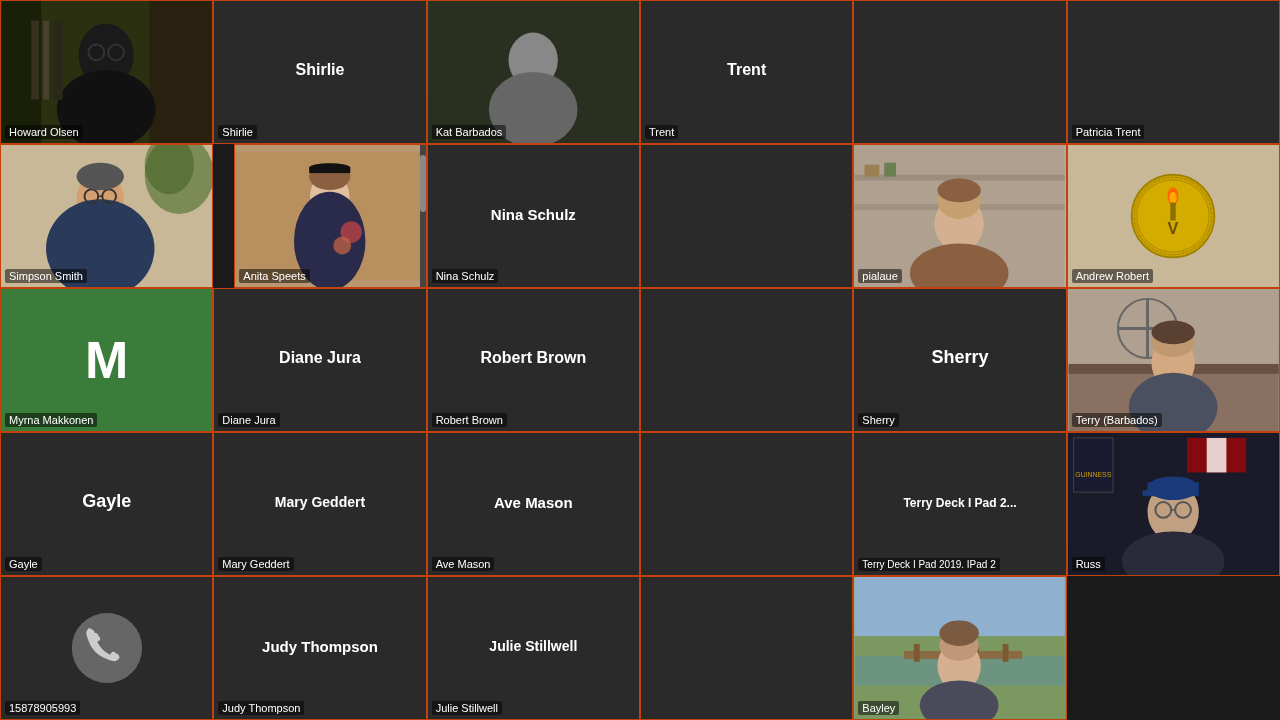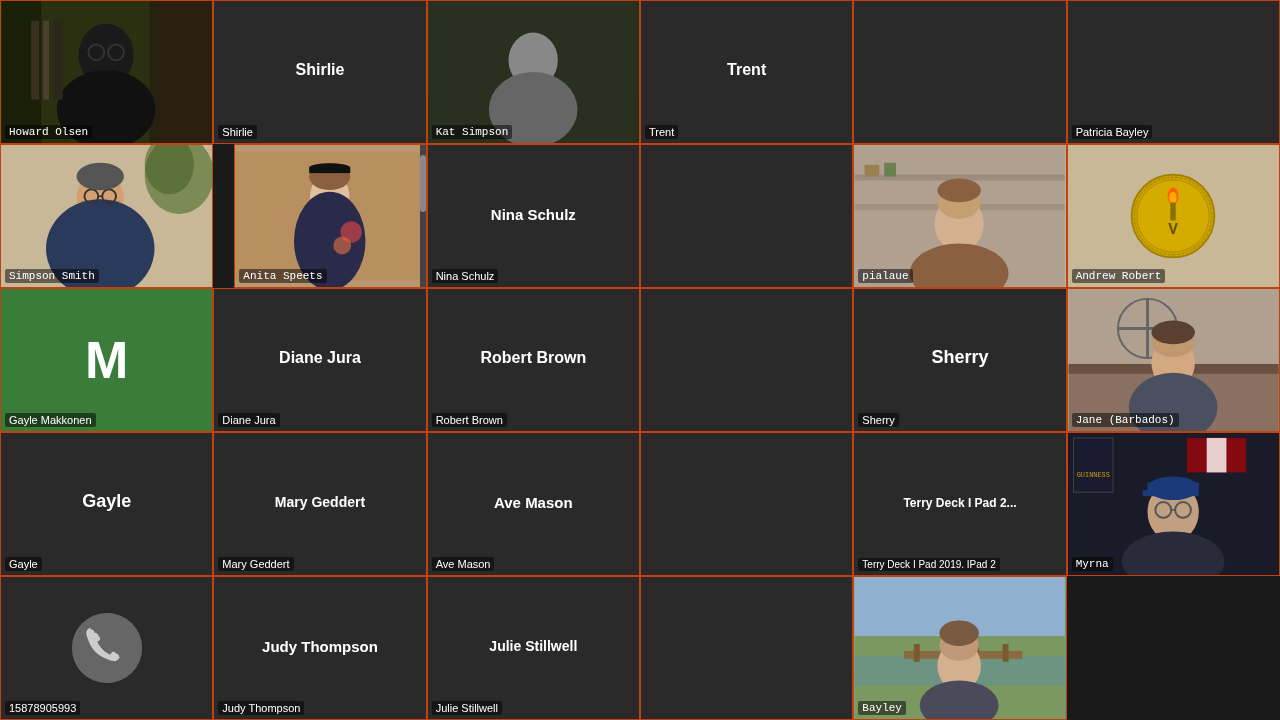--- a/index.html
+++ b/index.html
@@ -23,21 +23,20 @@
       background: #2a2a2a;
       border: 1px solid #c2410c;
       overflow: hidden;
       display: flex;
       flex-direction: column;
       align-items: center;
       justify-content: center;
     }
     .tile.has-video {
       background: #ec4899;
-      font-family: Liberation Mono, monospace;
     }
     .tile-name-top {
       position: absolute;
       top: 50%;
       left: 0;
       right: 0;
       transform: translateY(-60%);
       text-align: center;
       color: #fff;
       font-size: 13px;
@@ -105,33 +104,33 @@
   </div>
 
   <div class="tile has-video">
     <div style="width:100%;height:100%;background:linear-gradient(135deg,#2a3a2a,#1a2a1a);position:relative;">
       <svg viewBox="0 0 213 144" width="100%" height="100%" style="position:absolute;top:0;left:0;">
         <rect width="213" height="144" fill="#2a3020"></rect>
         <ellipse cx="106" cy="60" rx="25" ry="28" fill="#888"></ellipse>
         <ellipse cx="106" cy="110" rx="45" ry="38" fill="#666"></ellipse>
       </svg>
     </div>
-    <span class="tile-name-bottom">Kat Simpson</span>
+    <span class="tile-name-bottom">Kat Barbados</span>
   </div>
 
   <div class="tile">
     <span class="tile-name-top" style="font-size:16px;font-weight:bold;">Trent</span>
     <span class="tile-name-bottom">Trent</span>
   </div>
 
   <div class="tile"></div>
 
 
   <div class="tile">
-    <span class="tile-name-bottom">Patricia Bayley</span>
+    <span class="tile-name-bottom">Patricia Trent</span>
   </div>
 
   <div class="tile has-video">
     <div style="width:100%;height:100%;background:#c8b898;position:relative;display:flex;align-items:center;justify-content:center;">
       <svg viewBox="0 0 213 144" width="100%" height="100%" style="position:absolute;top:0;left:0;">
         <rect width="213" height="144" fill="#c8b898"></rect>
 
         <ellipse cx="180" cy="30" rx="35" ry="40" fill="#4a6a2a" opacity="0.6"></ellipse>
         <ellipse cx="170" cy="20" rx="25" ry="30" fill="#3a5a1a" opacity="0.5"></ellipse>
 
@@ -214,21 +213,21 @@
         <text x="50" y="70" text-anchor="middle" font-size="18" font-weight="bold" fill="#6a5000">V</text>
 
         <circle cx="50" cy="50" r="43" fill="none" stroke="#a08000" stroke-width="1" stroke-dasharray="3,2"></circle>
       </svg>
     </div>
     <span class="tile-name-bottom">Andrew Robert</span>
   </div>
 
   <div class="tile tile-green" style="background:#3a7d3a;">
     <span class="tile-letter">M</span>
-    <span class="tile-name-bottom">Gayle Makkonen</span>
+    <span class="tile-name-bottom">Myrna Makkonen</span>
   </div>
 
   <div class="tile">
     <span class="tile-name-top" style="font-size:16px;font-weight:bold;">Diane Jura</span>
     <span class="tile-name-bottom">Diane Jura</span>
   </div>
 
   <div class="tile">
     <span class="tile-name-top" style="font-size:16px;font-weight:bold;">Robert Brown</span>
     <span class="tile-name-bottom">Robert Brown</span>
@@ -253,21 +252,21 @@
         <line x1="80" y1="10" x2="80" y2="70" stroke="#666" stroke-width="3"></line>
         <line x1="50" y1="40" x2="110" y2="40" stroke="#666" stroke-width="3"></line>
 
         <ellipse cx="106" cy="75" rx="22" ry="26" fill="#d4a880"></ellipse>
         <ellipse cx="106" cy="120" rx="45" ry="35" fill="#4a5060"></ellipse>
         <ellipse cx="106" cy="54" rx="22" ry="15" fill="#c09870"></ellipse>
 
         <ellipse cx="106" cy="44" rx="22" ry="12" fill="#5a4030"></ellipse>
       </svg>
     </div>
-    <span class="tile-name-bottom">Jane (Barbados)</span>
+    <span class="tile-name-bottom">Terry (Barbados)</span>
   </div>
 
   <div class="tile">
     <span class="tile-name-top" style="font-size:18px;font-weight:bold;">Gayle</span>
     <span class="tile-name-bottom">Gayle</span>
   </div>
 
   <div class="tile">
     <span class="tile-name-top" style="font-size:14px;font-weight:bold;">Mary Geddert</span>
     <span class="tile-name-bottom">Mary Geddert</span>
@@ -302,21 +301,21 @@
 
         <ellipse cx="106" cy="56" rx="26" ry="12" fill="#1a3a7a"></ellipse>
         <rect x="80" y="50" width="52" height="14" fill="#1a3a7a"></rect>
         <rect x="75" y="58" width="12" height="6" fill="#1a3a7a"></rect>
 
         <circle cx="96" cy="78" r="8" fill="none" stroke="#555" stroke-width="2"></circle>
         <circle cx="116" cy="78" r="8" fill="none" stroke="#555" stroke-width="2"></circle>
         <line x1="104" y1="78" x2="108" y2="78" stroke="#555" stroke-width="1.5"></line>
       </svg>
     </div>
-    <span class="tile-name-bottom">Myrna</span>
+    <span class="tile-name-bottom">Russ</span>
   </div>
 
   <div class="tile">
     <div class="tile-phone-avatar">
       <svg viewBox="0 0 70 70" width="70" height="70">
         <circle cx="35" cy="35" r="35" fill="#666"></circle>
         <path d="M22 18 C22 18 25 18 27 20 L31 26 C32 28 31 30 29 31 L27 32 C27 32 29 38 35 44 C41 50 47 52 47 52 L48 50 C49 48 51 47 53 48 L59 52 C61 54 61 57 61 57 C61 57 58 63 52 62 C46 61 32 56 24 48 C16 40 11 26 10 20 C9 14 15 11 15 11 L20 14 C22 15 23 17 22 18 Z" fill="#ccc" transform="scale(0.65) translate(12,12)"></path>
       </svg>
     </div>
     <span class="tile-name-bottom">15878905993</span>

